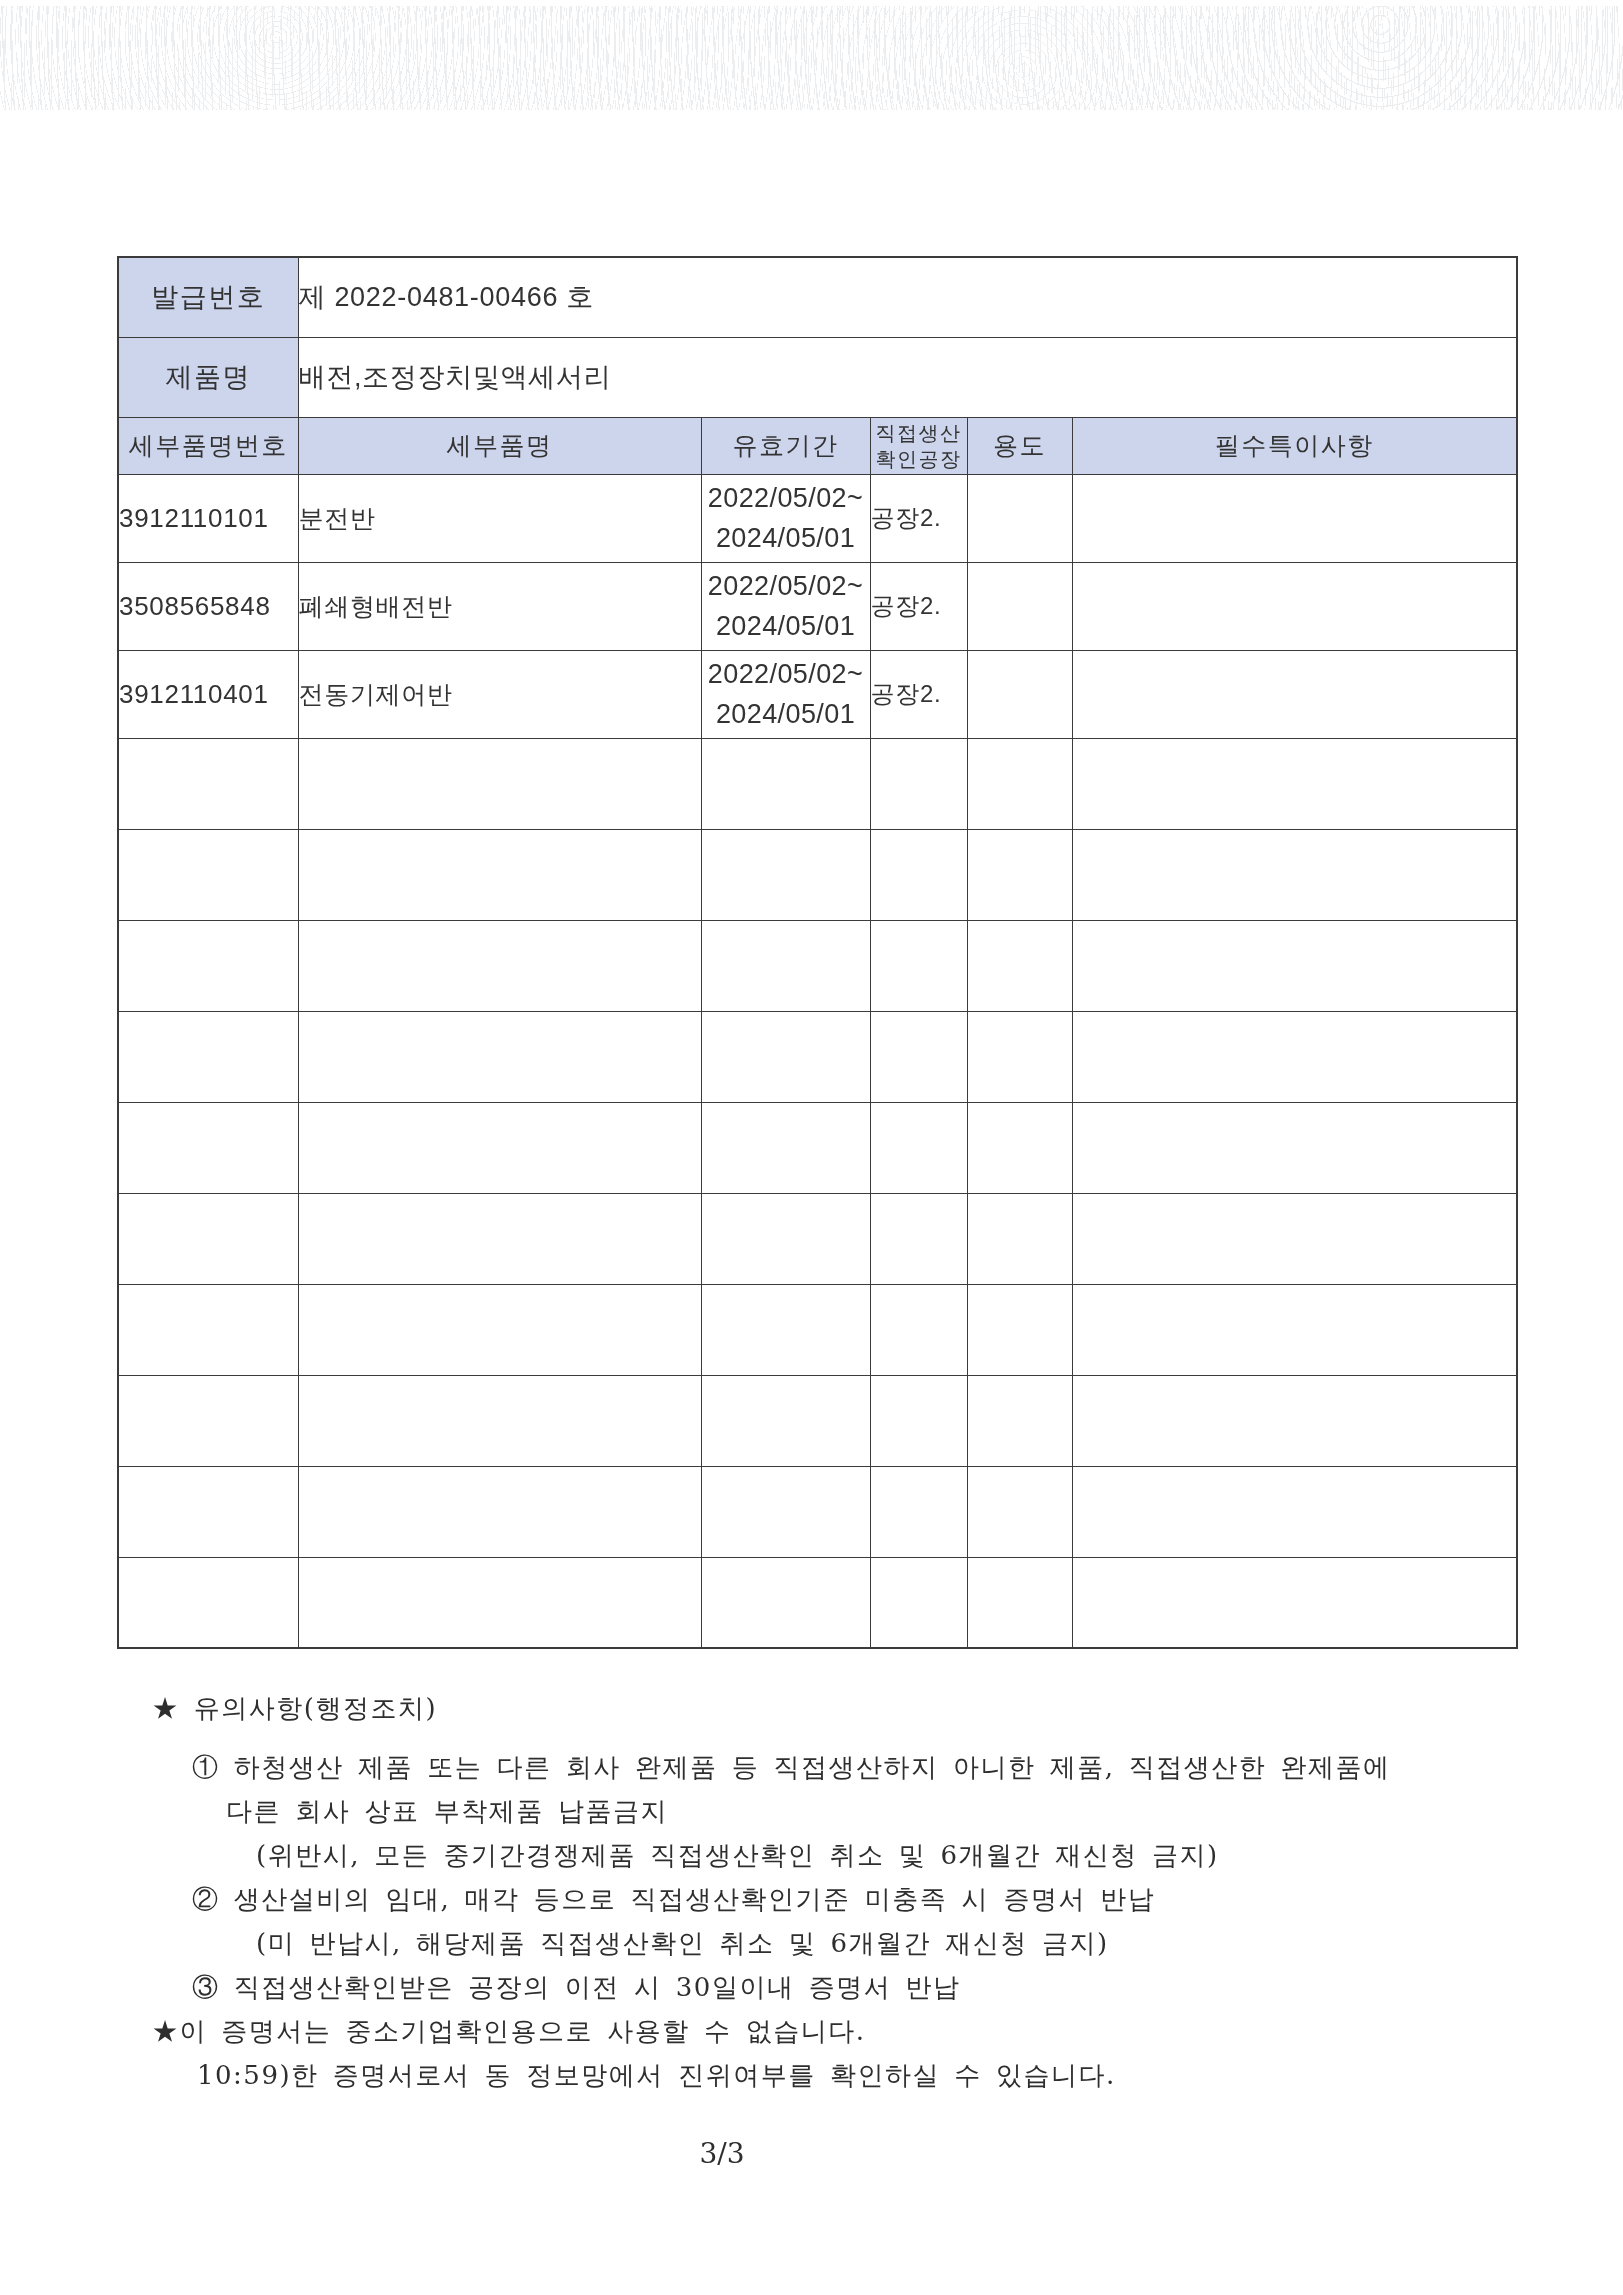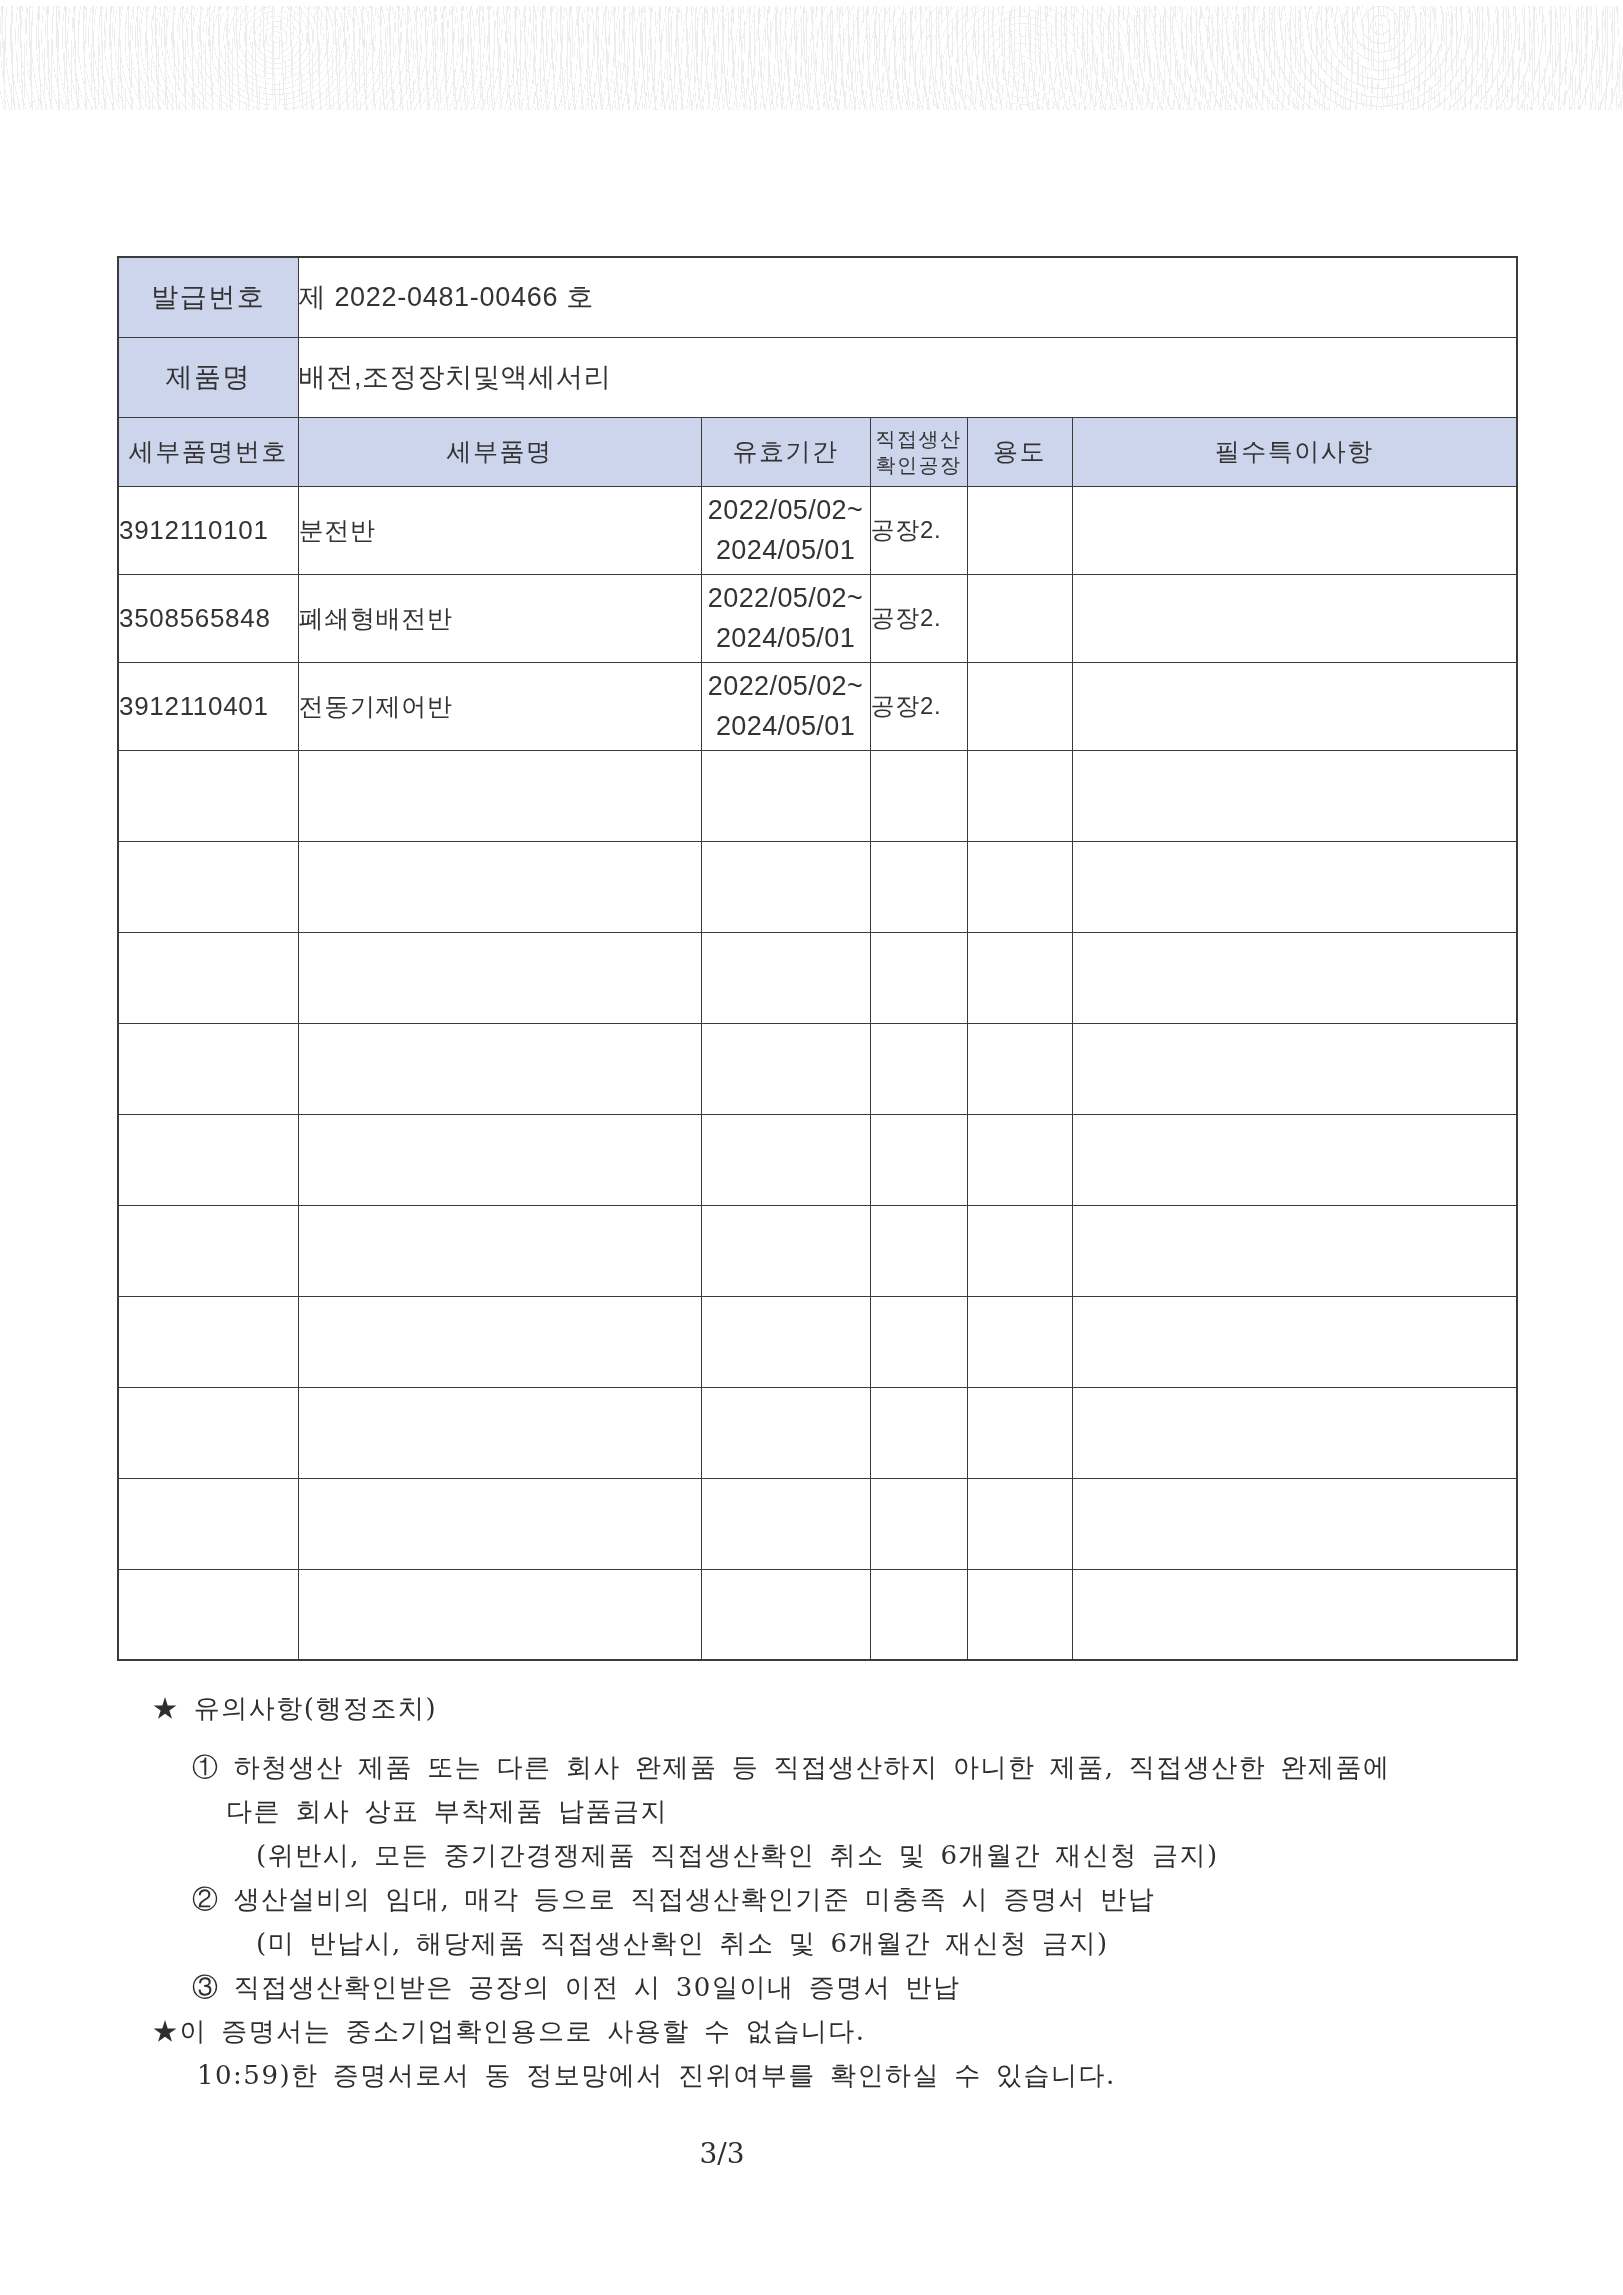--- a/index.html
+++ b/index.html
@@ -38,21 +38,21 @@
     overflow:hidden;
   }
   .hd{
     background:var(--header-fill);
     text-align:center;
     font-size:25px;
     letter-spacing:1.5px;
   }
   .hd.small{font-size:20px;line-height:1.3;white-space:pre-line;}
   tr.meta-row{height:80px;}
-  tr.colhead-row{height:69px;}
+  tr.colhead-row{height:57px;}
   tr.data-row{height:88px;}
   tr.empty-row{height:91px;}
   .meta-label{font-size:27px;}
   .meta-value{
     text-align:left;padding-left:19.3px;font-size:27px;letter-spacing:0.7px;
   }
   .cell-code{text-align:left;padding-left:12px;font-size:26px;letter-spacing:0.7px;}
   .cell-name{text-align:left;padding-left:13.4px;font-size:25px;letter-spacing:0.7px;}
   .cell-valid{text-align:center;font-size:27px;line-height:1.5;letter-spacing:0.4px;}
   .cell-valid span{display:block;}

